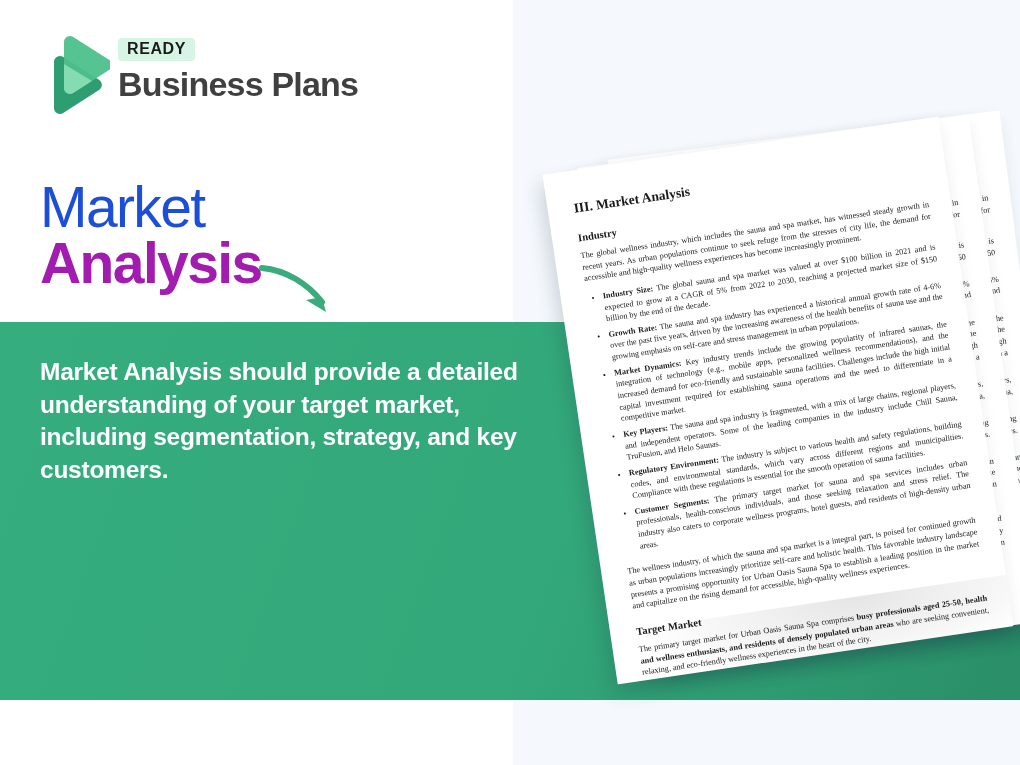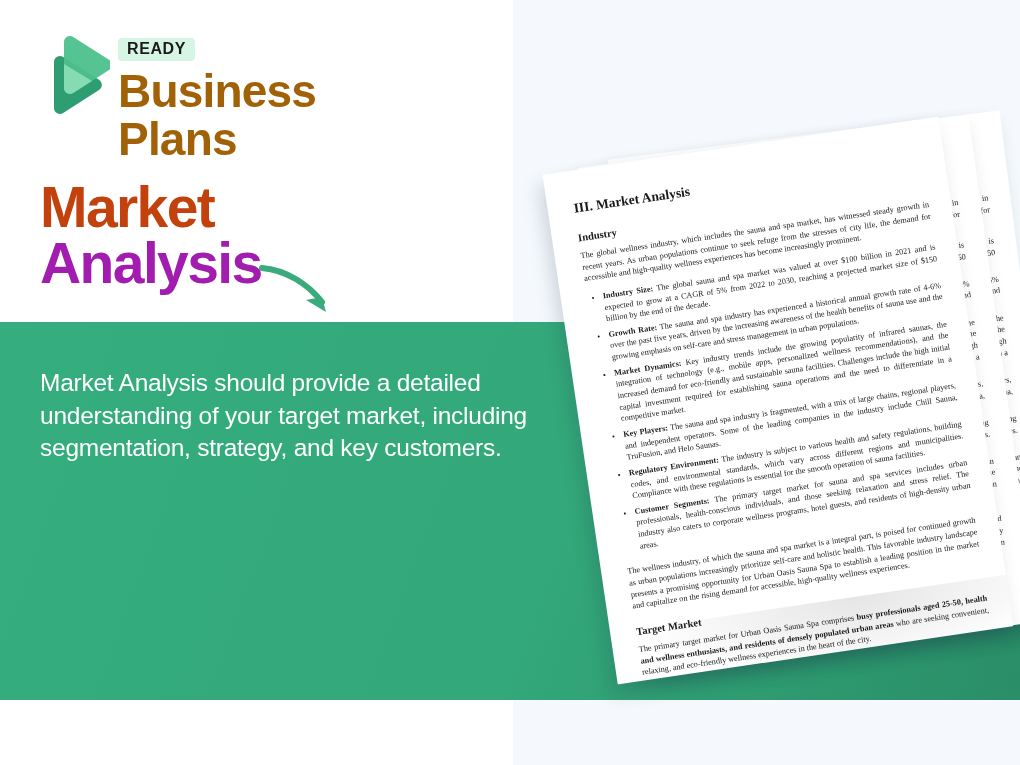--- a/index.html
+++ b/index.html
@@ -62,38 +62,38 @@
     color: #1b1b1b;
     font-size: 16px;
     font-weight: 700;
     letter-spacing: 0.6px;
     padding: 3px 9px 4px 9px;
     border-radius: 4px;
     line-height: 1;
   }
   .brand-name {
     margin-top: 6px;
-    font-size: 46px;
+    font-size: 34px;
     font-weight: 800;
-    color: #a16207;
+    color: #404040;
     letter-spacing: -0.8px;
     line-height: 1.05;
   }
 
   
   .headline {
     position: absolute;
     left: 40px;
     top: 178px;
     line-height: 1.02;
   }
   .headline .line1 {
     font-size: 57px;
-    font-weight: 700;
-    color: #c2410c;
+    font-weight: 400;
+    color: #1d4ed8;
     letter-spacing: -1.6px;
   }
   .headline .line2 {
     font-size: 57px;
     font-weight: 800;
     color: #a21caf;
     letter-spacing: -1.6px;
     margin-top: -2px;
   }
 
@@ -108,23 +108,23 @@
 
   
   .green-copy {
     position: absolute;
     left: 40px;
     top: 352px;
     width: 510px;
     color: #ffffff;
   }
   .green-copy p {
-    margin: 15px 0 30px 0;
+    margin: 4px 0 30px 0;
     font-size: 24.5px;
-    font-weight: 400;
+    font-weight: 700;
     line-height: 1.33;
     letter-spacing: -0.25px;
   }
   .green-copy p:last-child { margin-bottom: 0; }
 
   
   .doc-stack {
     position: absolute;
     left: 470px;
     top: 95px;

